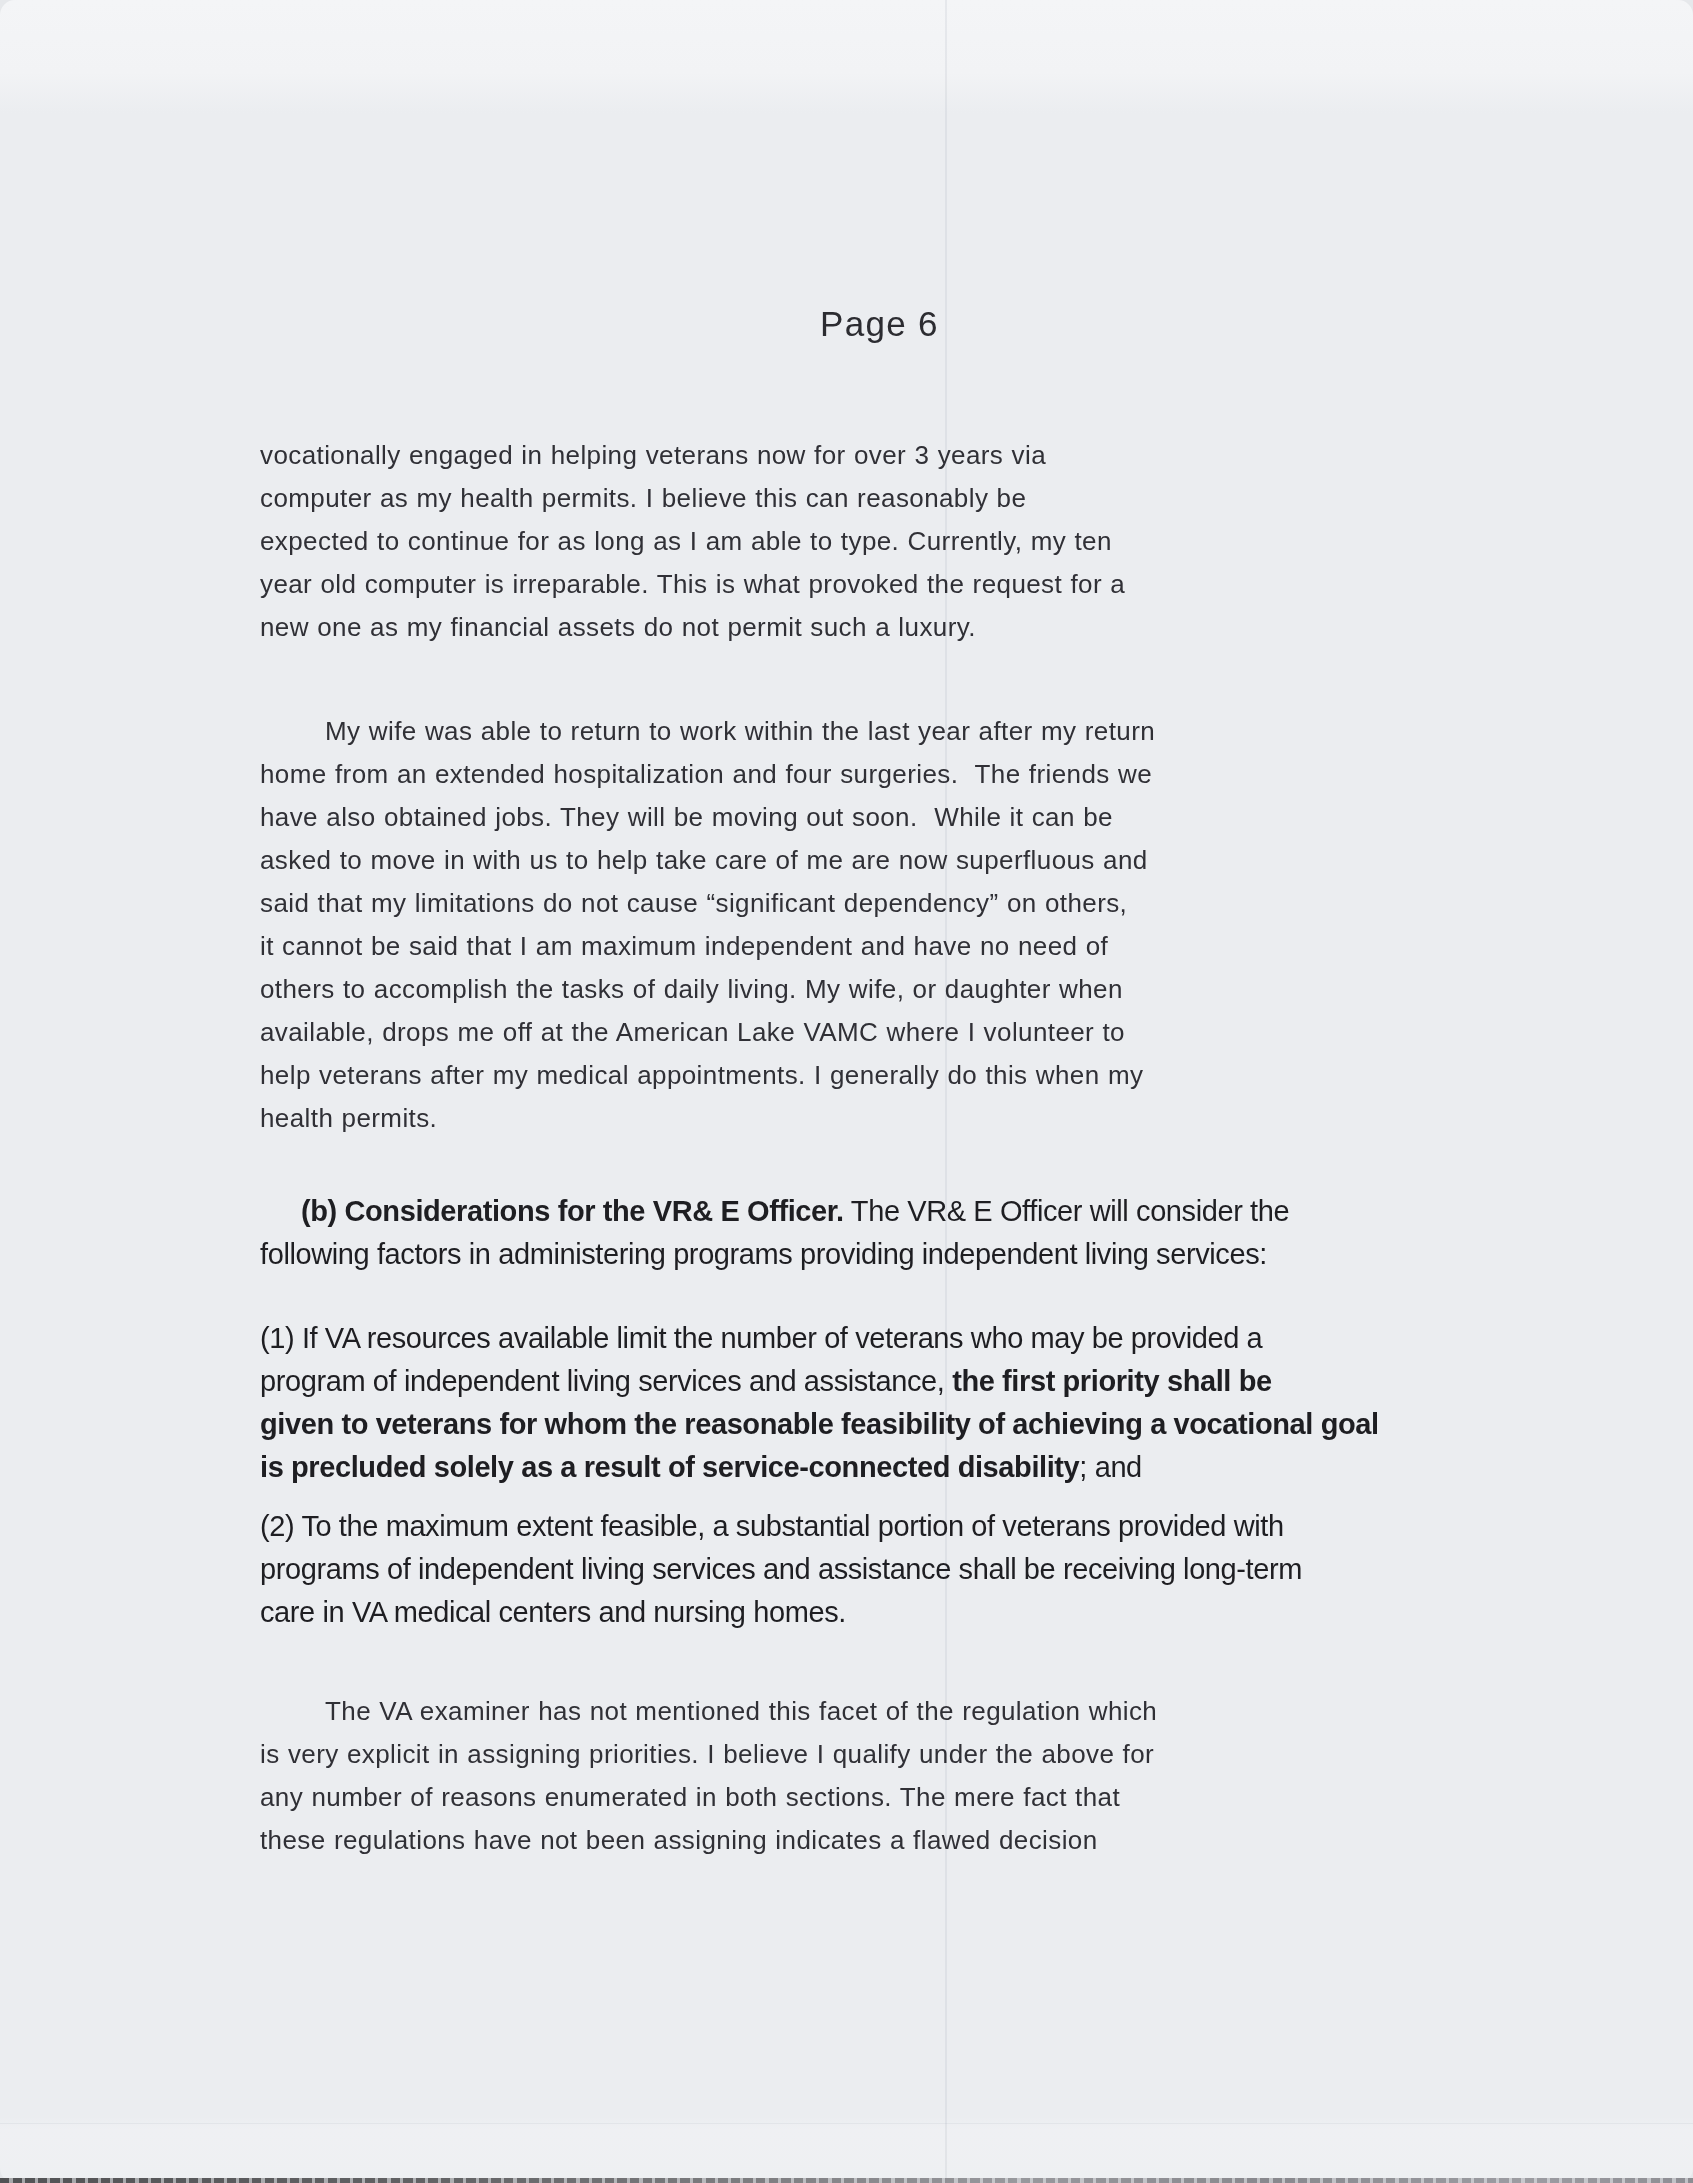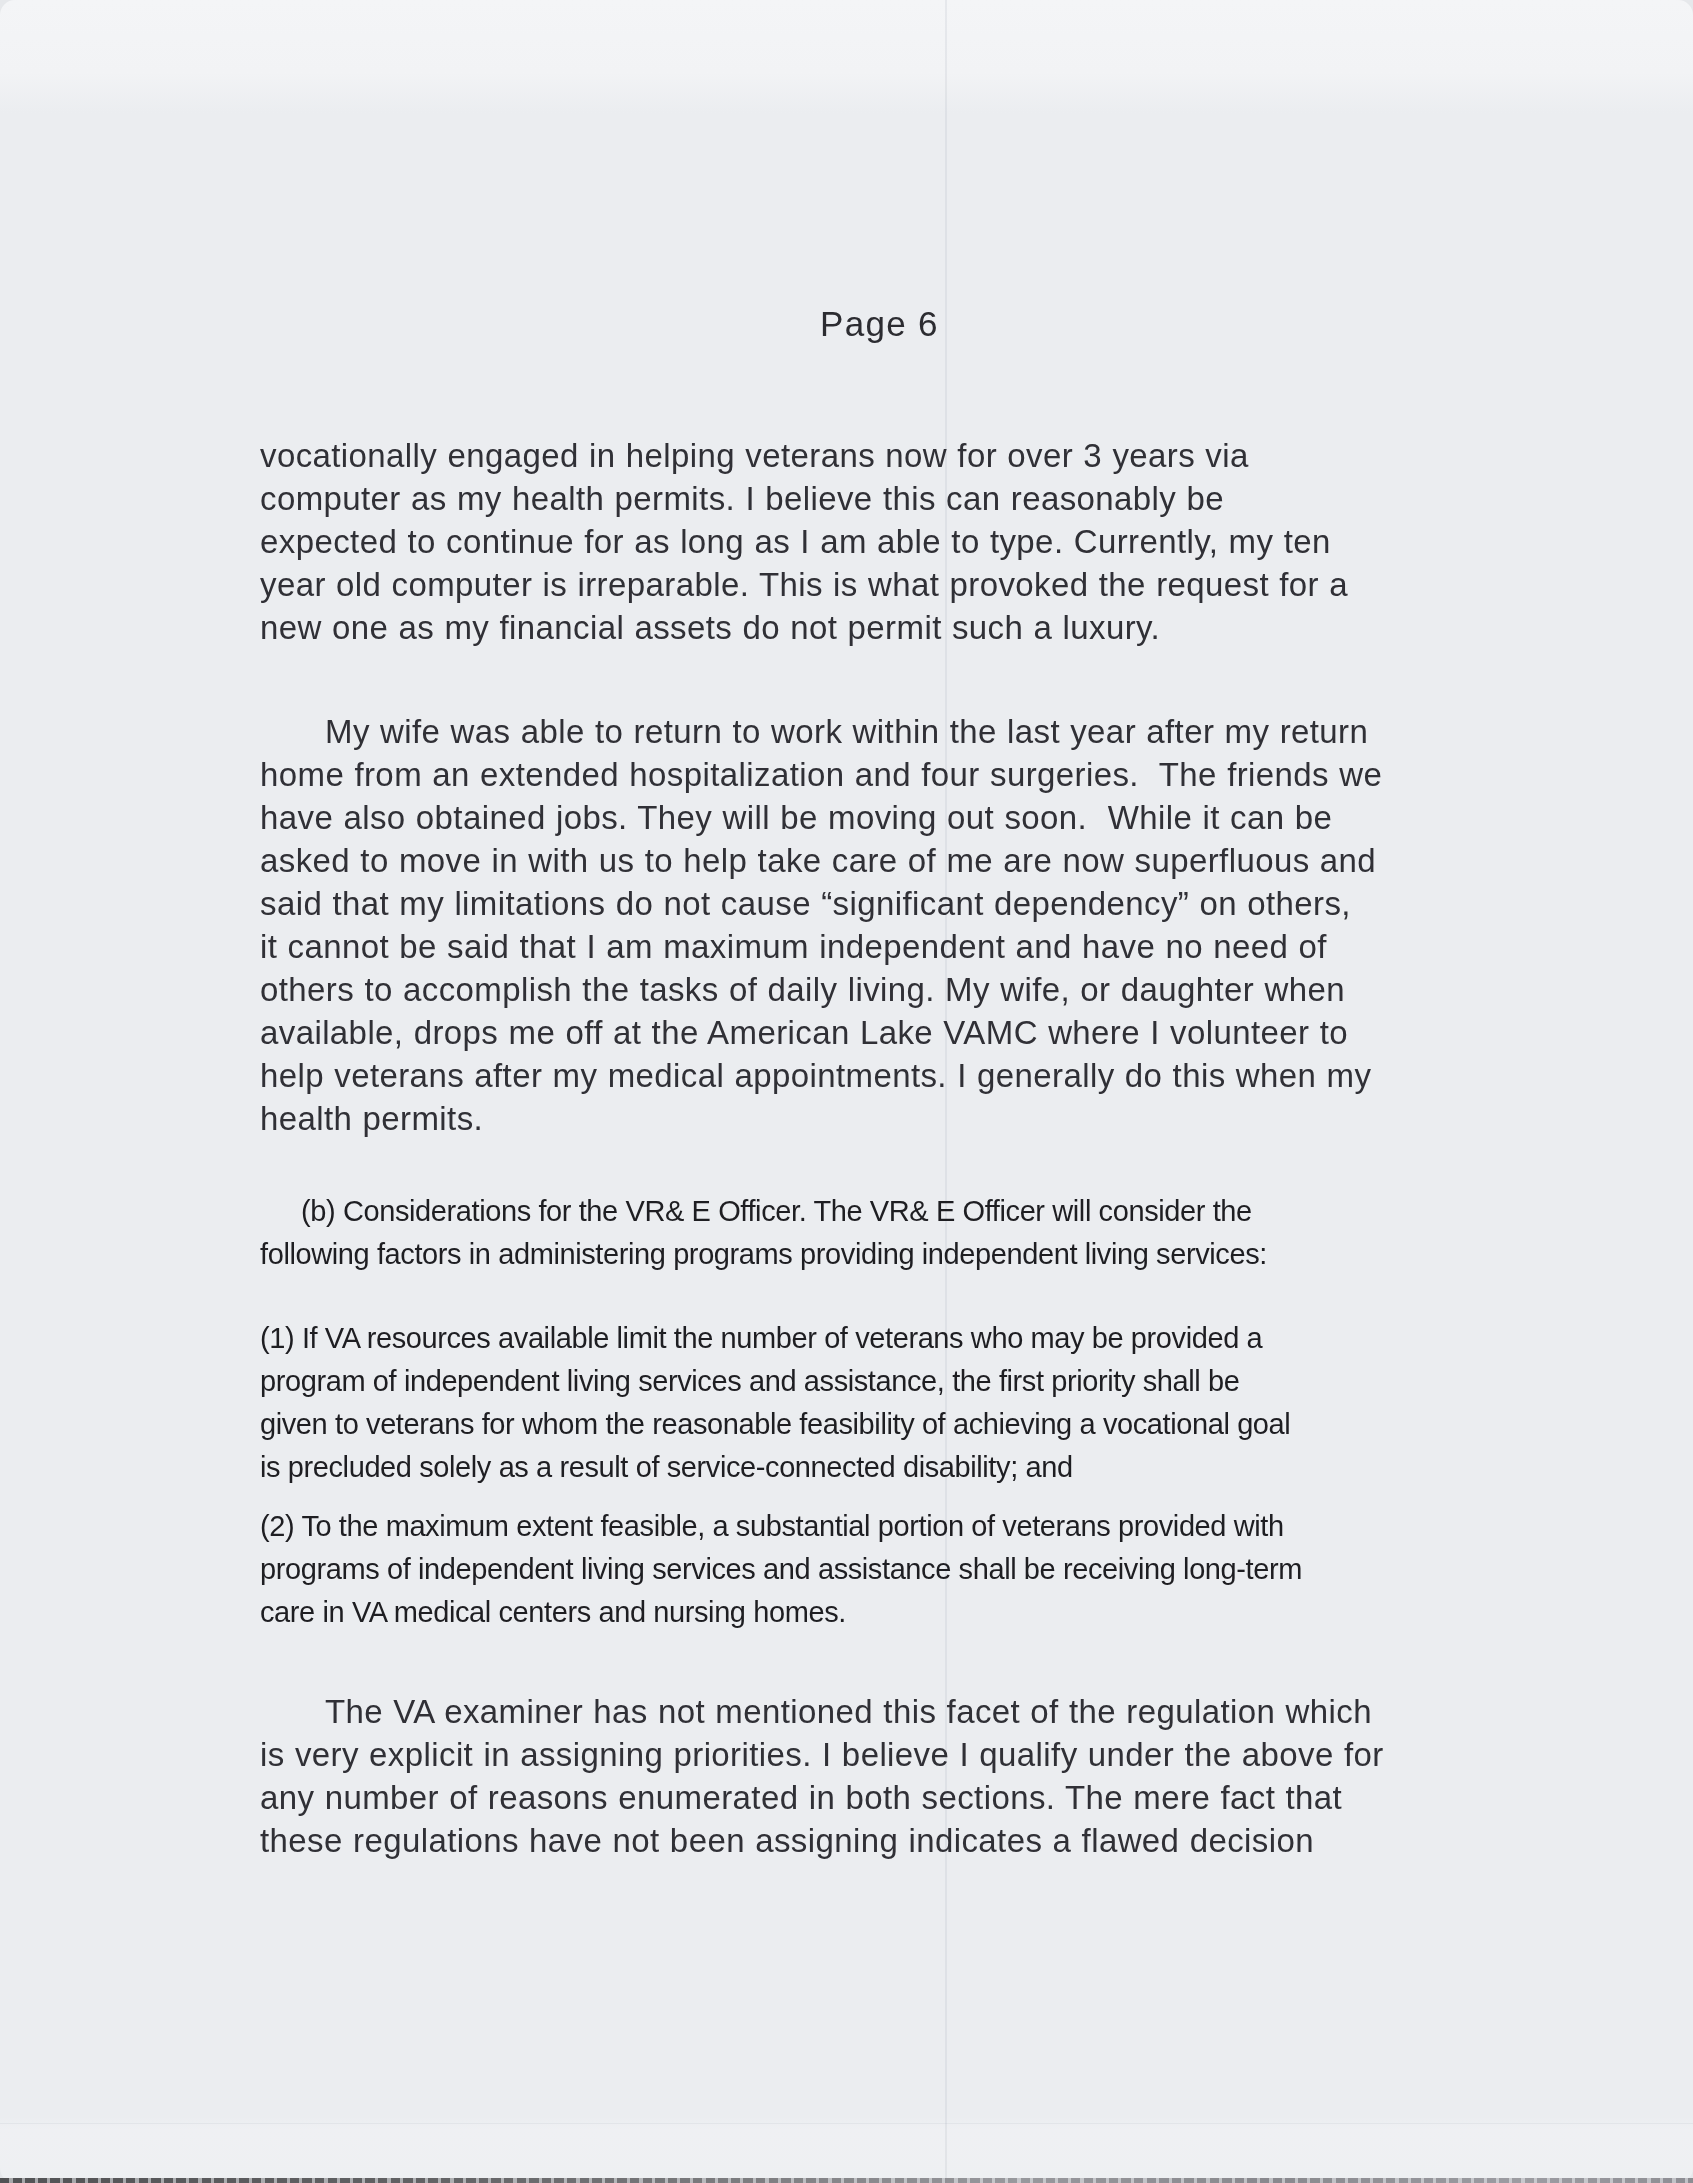--- a/index.html
+++ b/index.html
@@ -50,25 +50,25 @@
   }
 
   .doc-body {
     position: absolute; left: 260px; top: 434px; width: 1218px;
     color: #2e2e33;
   }
   .para { }
   .line { white-space: pre; line-height: 43px; }
 
   
-  .para.gothic { font-size: 33px; letter-spacing: 0.4px; word-spacing: 0.7px; color: #303036; }
+  .para.gothic { font-size: 26px; letter-spacing: 0.4px; word-spacing: 0.7px; color: #303036; }
 
   
   .para.regulation { font-size: 29px; letter-spacing: -0.4px; color: #1e1e22; }
-  .para.regulation .b, .para.gothic .b { font-weight: 400; margin-top: 44px; }
+  .para.regulation .b, .para.gothic .b { font-weight: 700; margin-top: 44px; }
 
   .para.indent-lg .line:first-child { padding-left: 65px; }
   .para.indent-sm .line:first-child { padding-left: 41px; }
 
   [data-pname="para-2"]            { margin-top: 61px; }
   [data-pname="para-regulation-b"] { margin-top: 50px; }
   [data-pname="para-regulation-1"] { margin-top: 41px; }
   [data-pname="para-regulation-2"] { margin-top: 16px;  }
   [data-pname="para-3"]            { margin-top: 56px; }
 </style>

